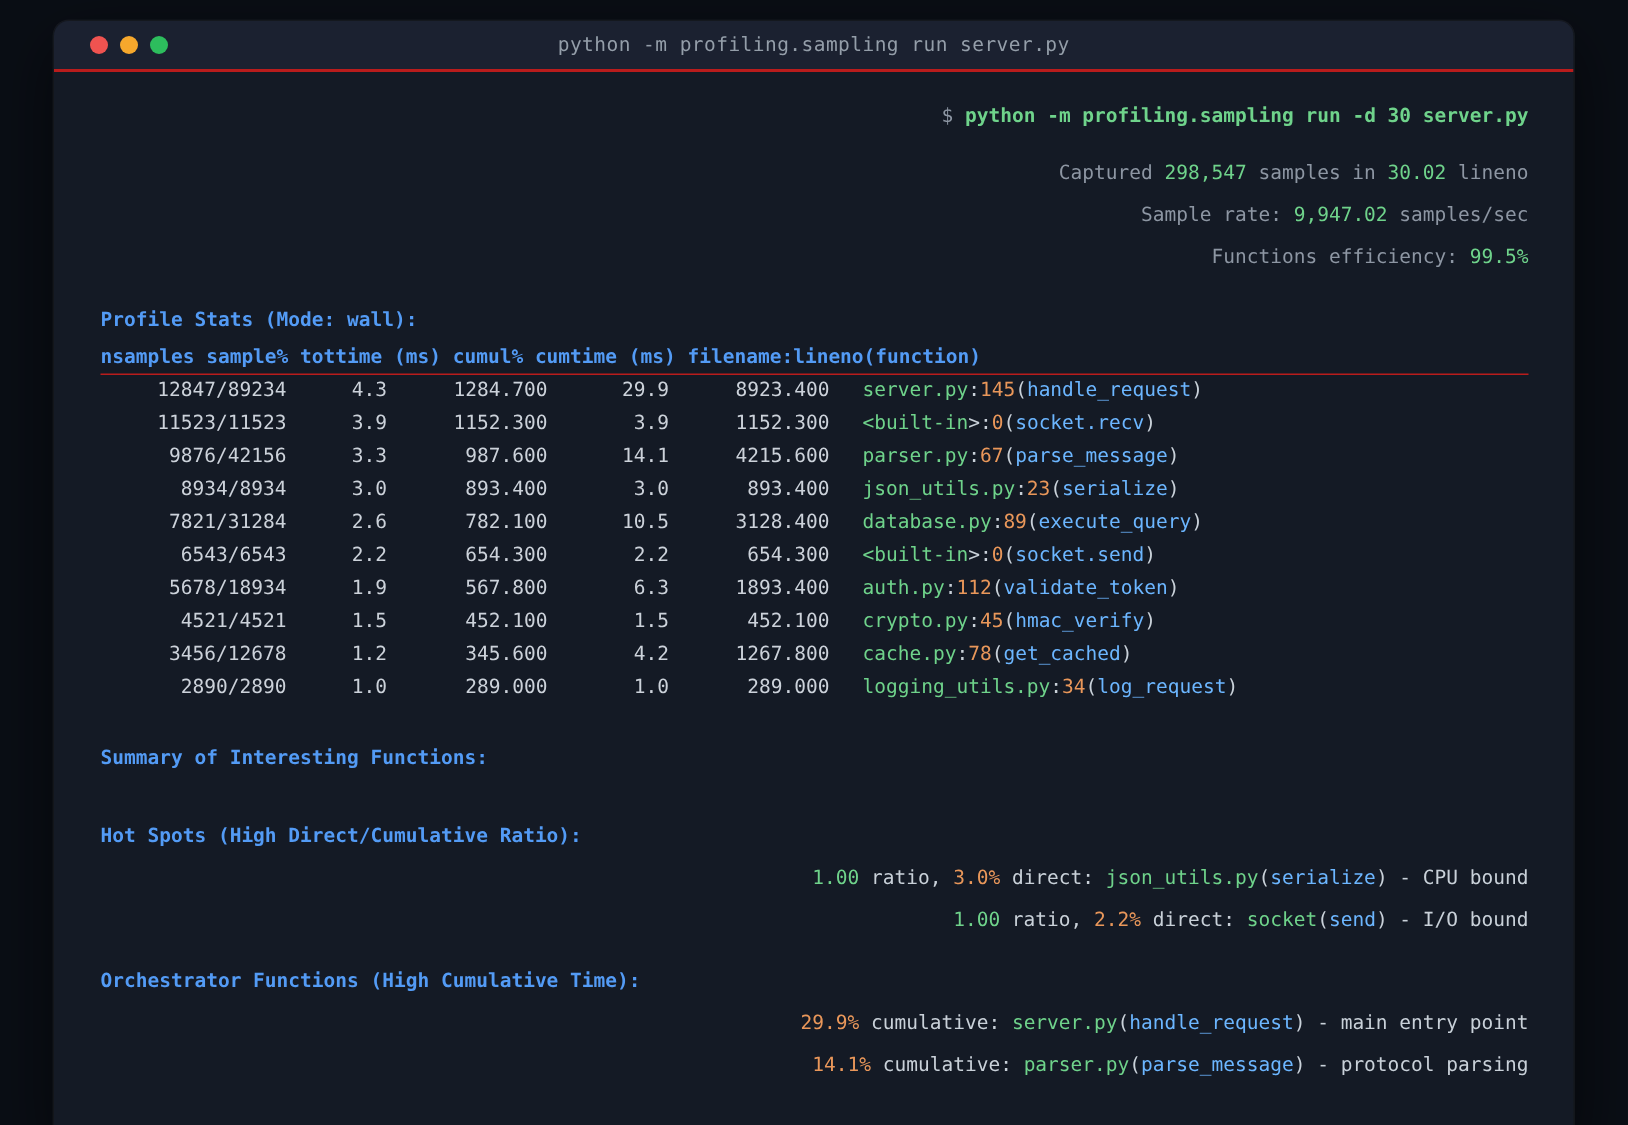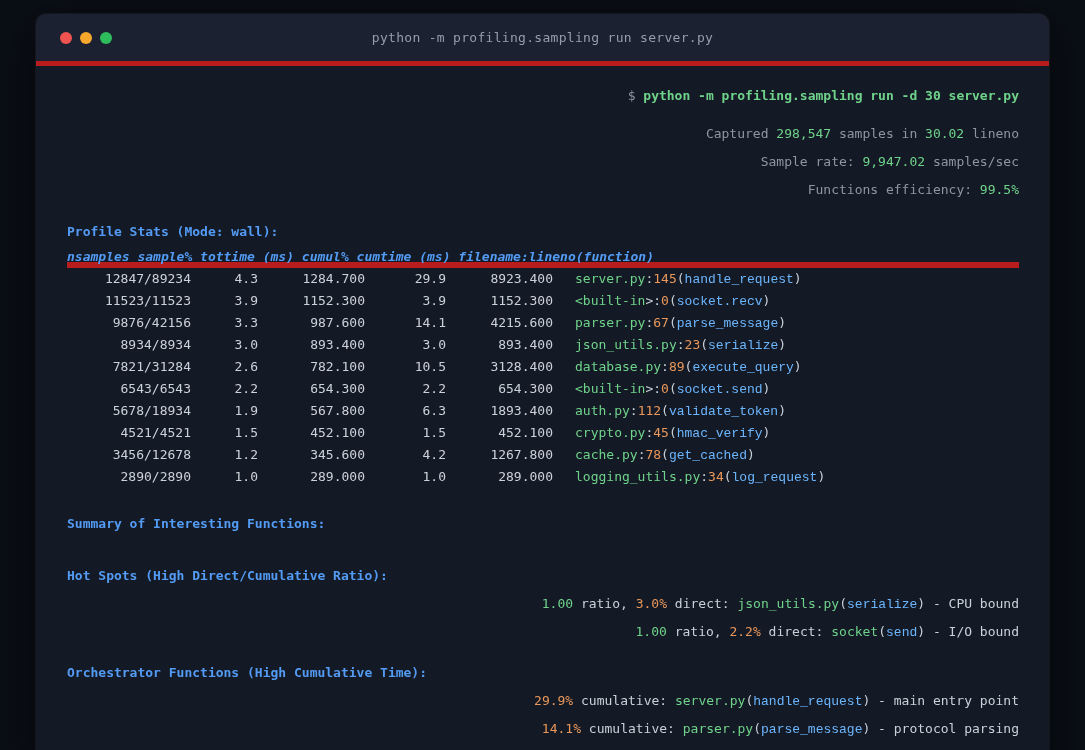--- a/index.html
+++ b/index.html
@@ -1,45 +1,45 @@
 <!DOCTYPE html>
 <html><head>
 <meta charset="utf-8">
 <style>
   * { margin:0; padding:0; box-sizing:border-box; }
   html,body { width:1085px; height:750px; overflow:hidden; background:#0a0e15;
               font-family:"DejaVu Sans Mono", monospace; }
   .window { position:absolute; left:36px; top:14px; width:1013px; height:746px;
             background:#141a25; border-radius:10px 10px 0 0; overflow:hidden;
             box-shadow:0 0 0 1px rgba(255,255,255,.05), 0 14px 44px rgba(0,0,0,.55); }
-  .titlebar { height:52px; background:#1b2130; border-bottom:5px solid #b91c1c;
+  .titlebar { height:34px; background:#1b2130; border-bottom:2px solid #b91c1c;
               display:flex; align-items:center; justify-content:center; position:relative; }
   .lights { position:absolute; left:24px; top:50%; transform:translateY(-50%);
             display:flex; gap:8px; }
   .light { width:12px; height:12px; border-radius:50%; border:none; cursor:pointer; }
   .light.red { background:#ef5350; }
   .light.yellow { background:#f6a82c; }
   .light.green { background:#2dbd5d; }
   .titletext { font-size:13px; color:#949ea9; letter-spacing:.3px; }
 
   .content { padding:16px 30px 0 31px; font-size:13px; color:#c9d1d9; }
   .line { height:28px; line-height:28px; white-space:pre;text-align:right; }
 
   .seg-dim    { color:#8d96a3; }
   .seg-bright { color:#c9d1d9; }
   .seg-green  { color:#6fd38b; }
   .seg-cmd    { color:#6fd38b; font-weight:bold; }
   .seg-orange { color:#e9975a; }
-  .seg-fn     { color:#6cb6ff;font-family:Liberation Mono, monospace; }
+  .seg-fn     { color:#6cb6ff; }
 
   .section-title { color:#539bf5; font-weight:bold; height:28px; line-height:28px; white-space:pre; }
   #info-lines   { margin-top:10px; }
   #stats-title  { margin-top:14px; }
   .stats-header { color:#539bf5; font-weight:bold; height:22px; line-height:22px;
-                  white-space:pre; padding-bottom:9px; border-bottom:6px solid #b91c1c;font-style:italic; }
+                  white-space:pre; padding-bottom:9px; border-bottom:1px solid #b91c1c; }
   #stats-rows   { }
   .stats-row { display:grid; grid-template-columns:124px 67px 107px 81px 107px auto;
                height:22px; line-height:22px; white-space:pre; }
   .cell-num { text-align:right; color:#ccd2da; }
   .cell-file { padding-left:22px; text-align:left; }
   #summary-title  { margin-top:22px; }
   #hotspots-title { margin-top:24px; }
   #orch-title     { margin-top:13px; }
 </style>
 </head>

